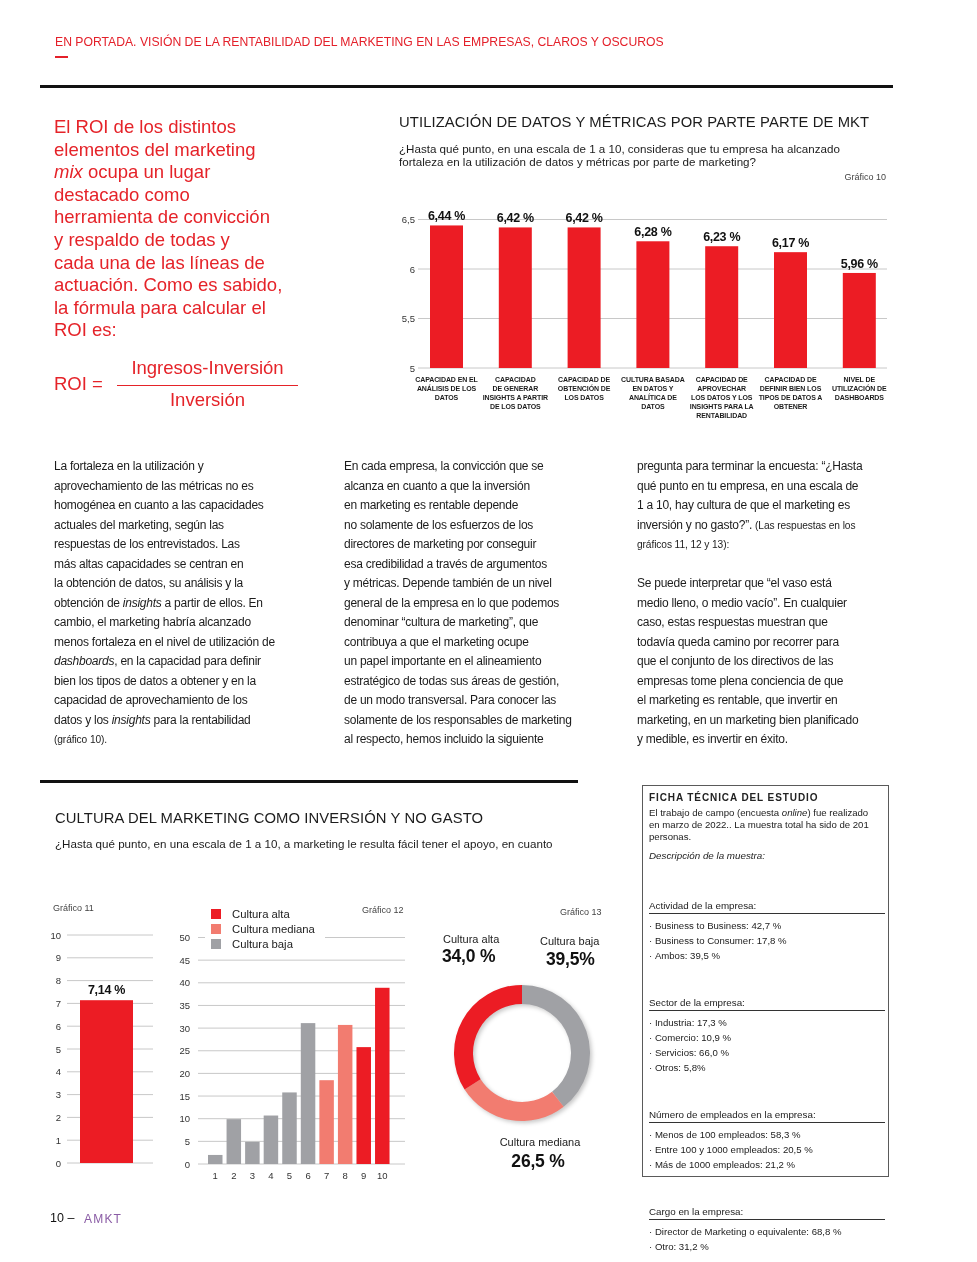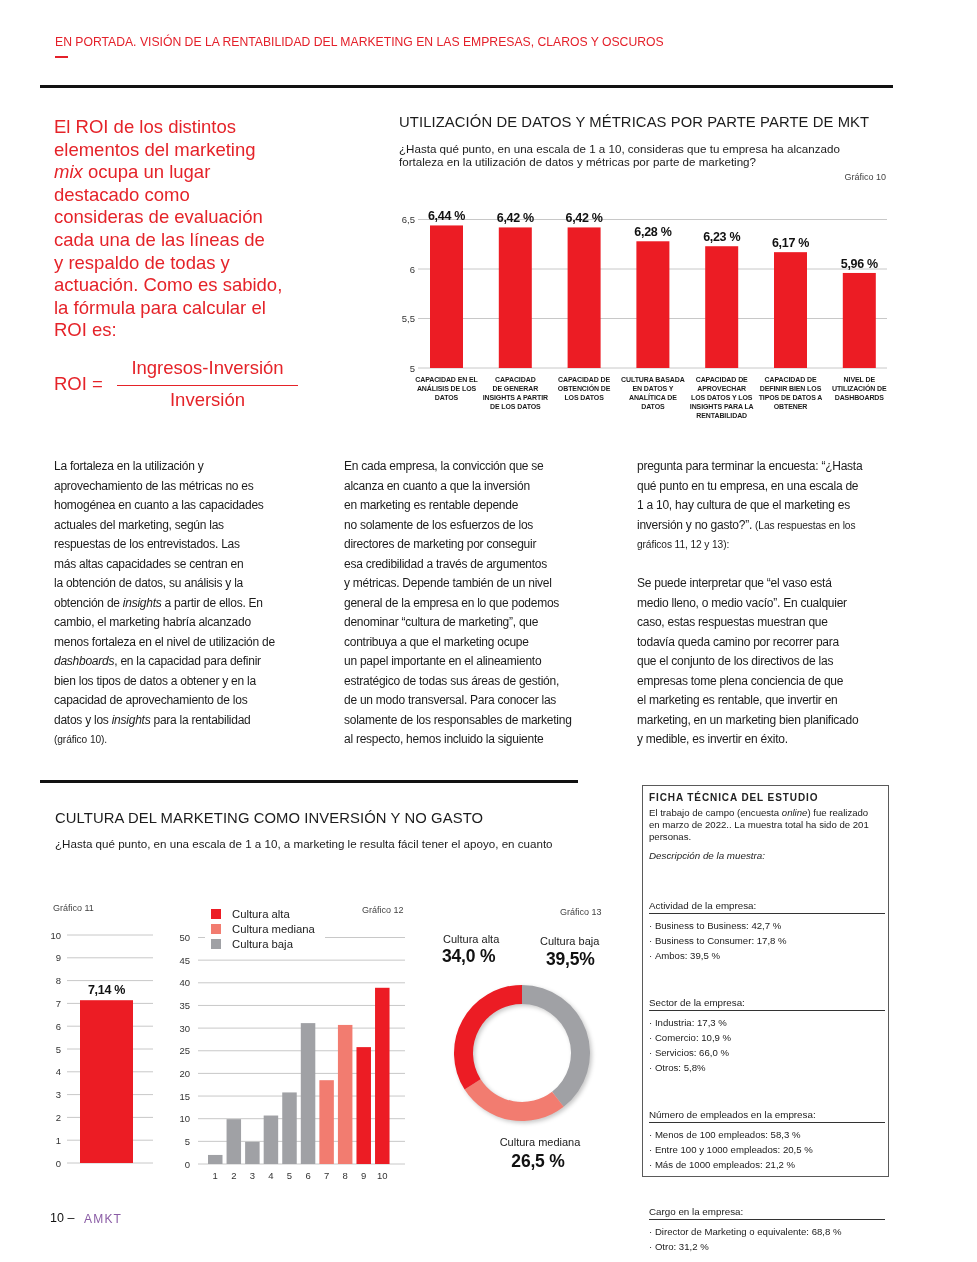--- a/index.html
+++ b/index.html
@@ -58,23 +58,23 @@
 
 <div class="abs header-title">EN PORTADA. VISIÓN DE LA RENTABILIDAD DEL MARKETING EN LAS EMPRESAS, CLAROS Y OSCUROS</div>
 <div class="abs header-dash"></div>
 <div class="abs rule" style="left:40px;top:85px;width:853px;"></div>
 
 <div class="abs intro">
   <div>El ROI de los distintos</div>
   <div>elementos del marketing</div>
   <div><em>mix</em><span> ocupa un lugar</span></div>
   <div>destacado como</div>
-  <div>consideras de evaluación</div>
+  <div>herramienta de convicción</div>
+  <div>y respaldo de todas y</div>
   <div>cada una de las líneas de</div>
-  <div>y respaldo de todas y</div>
   <div>actuación. Como es sabido,</div>
   <div>la fórmula para calcular el</div>
   <div>ROI es:</div>
 </div>
 
 <div class="abs roi-label">ROI =</div>
 <div class="abs roi-num">Ingresos-Inversión</div>
 <div class="abs roi-bar"></div>
 <div class="abs roi-den">Inversión</div>
 

